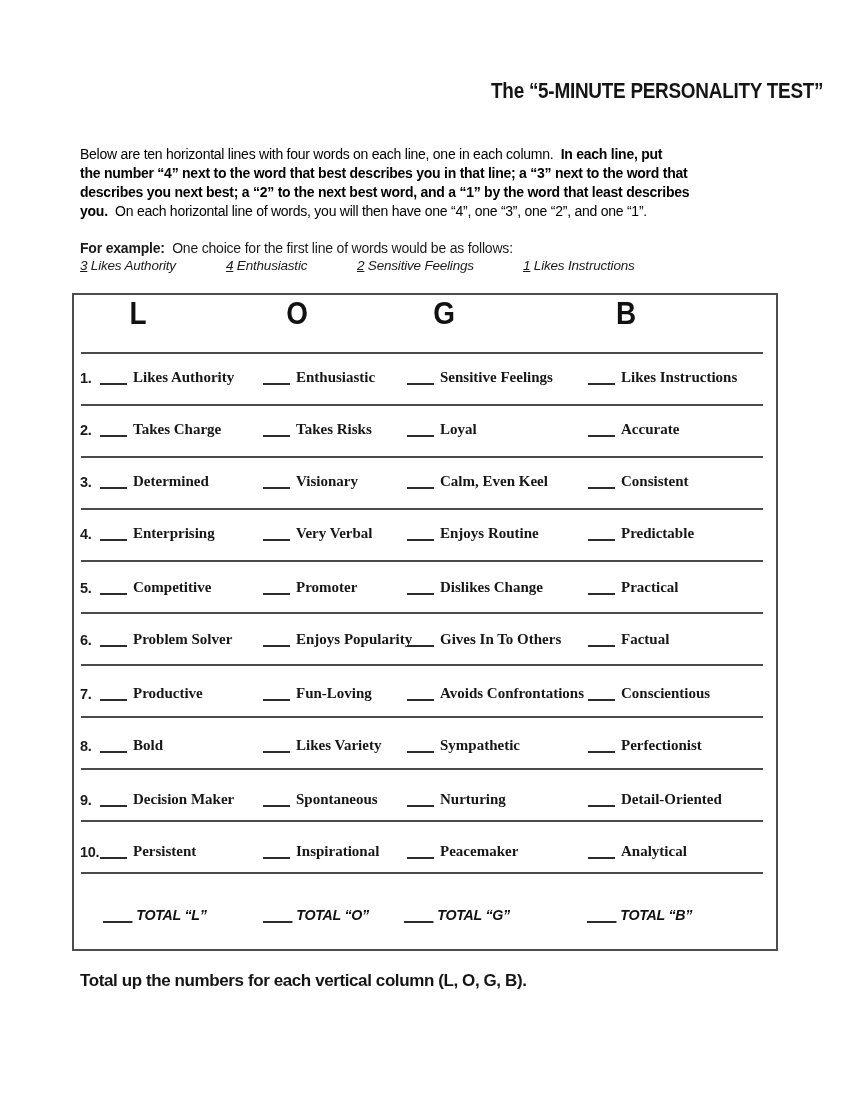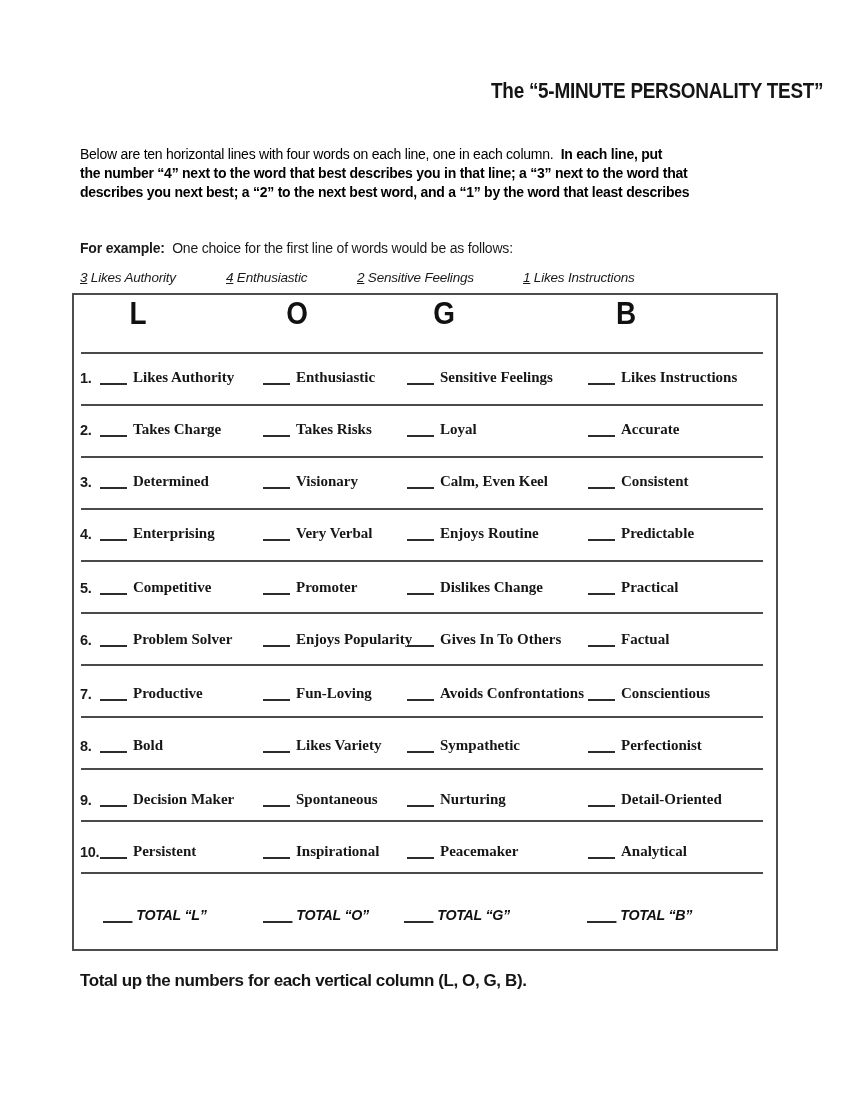--- a/index.html
+++ b/index.html
@@ -19,21 +19,21 @@
   }
 
   
   .intro { position:absolute; left:80px; top:145px; font-size:14px; letter-spacing:-0.25px; color:#000000; }
   .intro-line { white-space:pre; line-height:19px; height:19px; }
   .intro b, .ex-label { font-weight:bold; }
 
   
   .example-head { position:absolute; left:80px; top:240px; font-size:14px; letter-spacing:-0.2px; white-space:pre; }
   .example-row { position:absolute; left:0; top:258px; width:850px; height:18px; font-size:13.5px; font-style:italic; letter-spacing:-0.2px; }
-  .ex-item { position:absolute; top:12px; white-space:pre; }
+  .ex-item { position:absolute; top:0; white-space:pre; }
   .ex-item .num { text-decoration:underline; }
   .ex-1 { left:80px; } .ex-2 { left:226px; } .ex-3 { left:357px; } .ex-4 { left:523px; }
 
   
   .word-table {
     position:absolute; left:72px; top:293px; width:706px; height:658px;
     border:2px solid #4d4d4d; background:#fff;
   }
   .col-head {
     position:absolute; top:2px; width:60px; text-align:center;
@@ -80,20 +80,21 @@
 <div class="page">
 
   <div class="title-wrap">
     <span class="title">The “5-MINUTE PERSONALITY TEST”</span>
   </div>
 
   <div class="intro">
     <div class="intro-line"><span>Below are ten horizontal lines with four words on each line, one in each column.  </span><b>In each line, put</b></div>
     <div class="intro-line"><b>the number “4” next to the word that best describes you in that line; a “3” next to the word that</b></div>
     <div class="intro-line"><b>describes you next best; a “2” to the next best word, and a “1” by the word that least describes</b></div>
+    <div class="intro-line"><b>you.</b><span>  On each horizontal line of words, you will then have one “4”, one “3”, one “2”, and one “1”.</span></div>
   </div>
 
   <div class="example-head"><span class="ex-label">For example:</span><span>  One choice for the first line of words would be as follows:</span></div>
 
   <div class="example-row">
     <span class="ex-item ex-1"><span class="num">3</span><span> Likes Authority</span></span>
     <span class="ex-item ex-2"><span class="num">4</span><span> Enthusiastic</span></span>
     <span class="ex-item ex-3"><span class="num">2</span><span> Sensitive Feelings</span></span>
     <span class="ex-item ex-4"><span class="num">1</span><span> Likes Instructions</span></span>
   </div>

